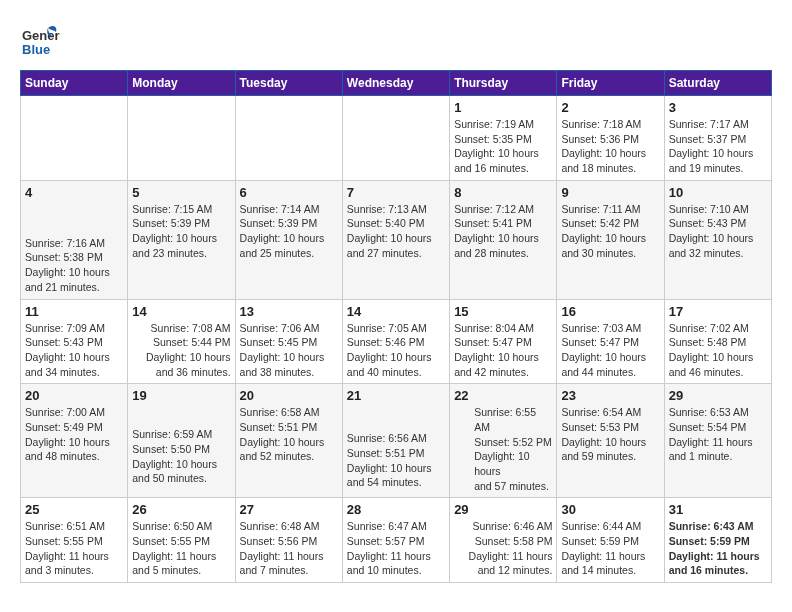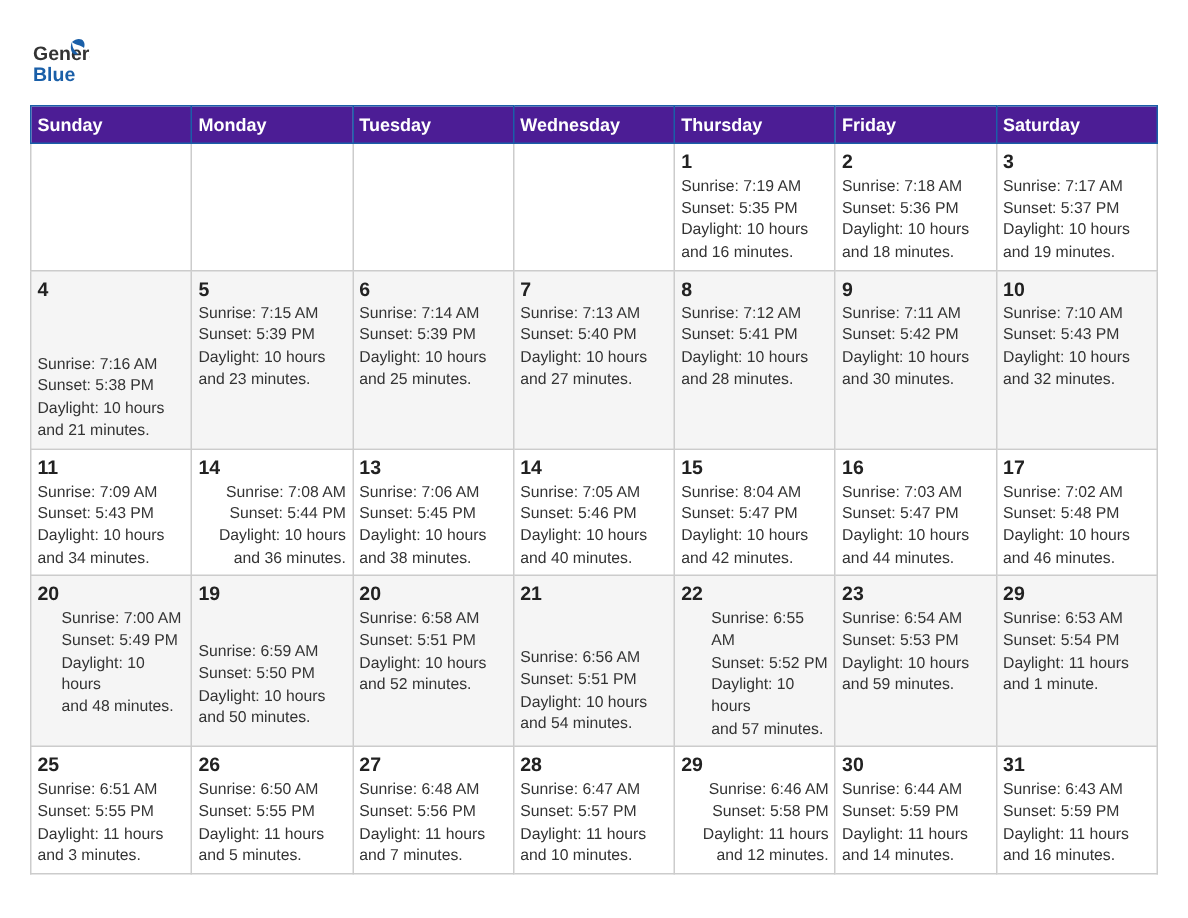--- a/index.html
+++ b/index.html
@@ -252,21 +252,21 @@
           <div class="day-num">17</div>
           <div class="day-info" style="white-space: pre-line;">Sunrise: 7:02 AM
 Sunset: 5:48 PM
 Daylight: 10 hours
 and 46 minutes.</div>
         </td>
       </tr>
       <tr>
         <td>
           <div class="day-num">20</div>
-          <div class="day-info" style="white-space: pre-line; margin-left: 16px;">Sunrise: 7:00 AM
+          <div class="day-info" style="white-space: pre-line;">Sunrise: 7:00 AM
 Sunset: 5:49 PM
 Daylight: 10 hours
 and 48 minutes.</div>
         </td>
         <td>
           <div class="day-num">19</div>
           <div class="day-info" style="white-space: pre-line; margin-top: 24px;">Sunrise: 6:59 AM
 Sunset: 5:50 PM
 Daylight: 10 hours
 and 50 minutes.</div>
@@ -345,20 +345,20 @@
         </td>
         <td>
           <div class="day-num">30</div>
           <div class="day-info" style="white-space: pre-line;">Sunrise: 6:44 AM
 Sunset: 5:59 PM
 Daylight: 11 hours
 and 14 minutes.</div>
         </td>
         <td>
           <div class="day-num">31</div>
-          <div class="day-info" style="white-space: pre-line;">Sunrise: 6:43 AM
+          <div class="day-info" style="white-space: pre-line; font-weight: bold;">Sunrise: 6:43 AM
 Sunset: 5:59 PM
 Daylight: 11 hours
 and 16 minutes.</div>
         </td>
       </tr>
     </tbody>
 </table>
 
 </body></html>

